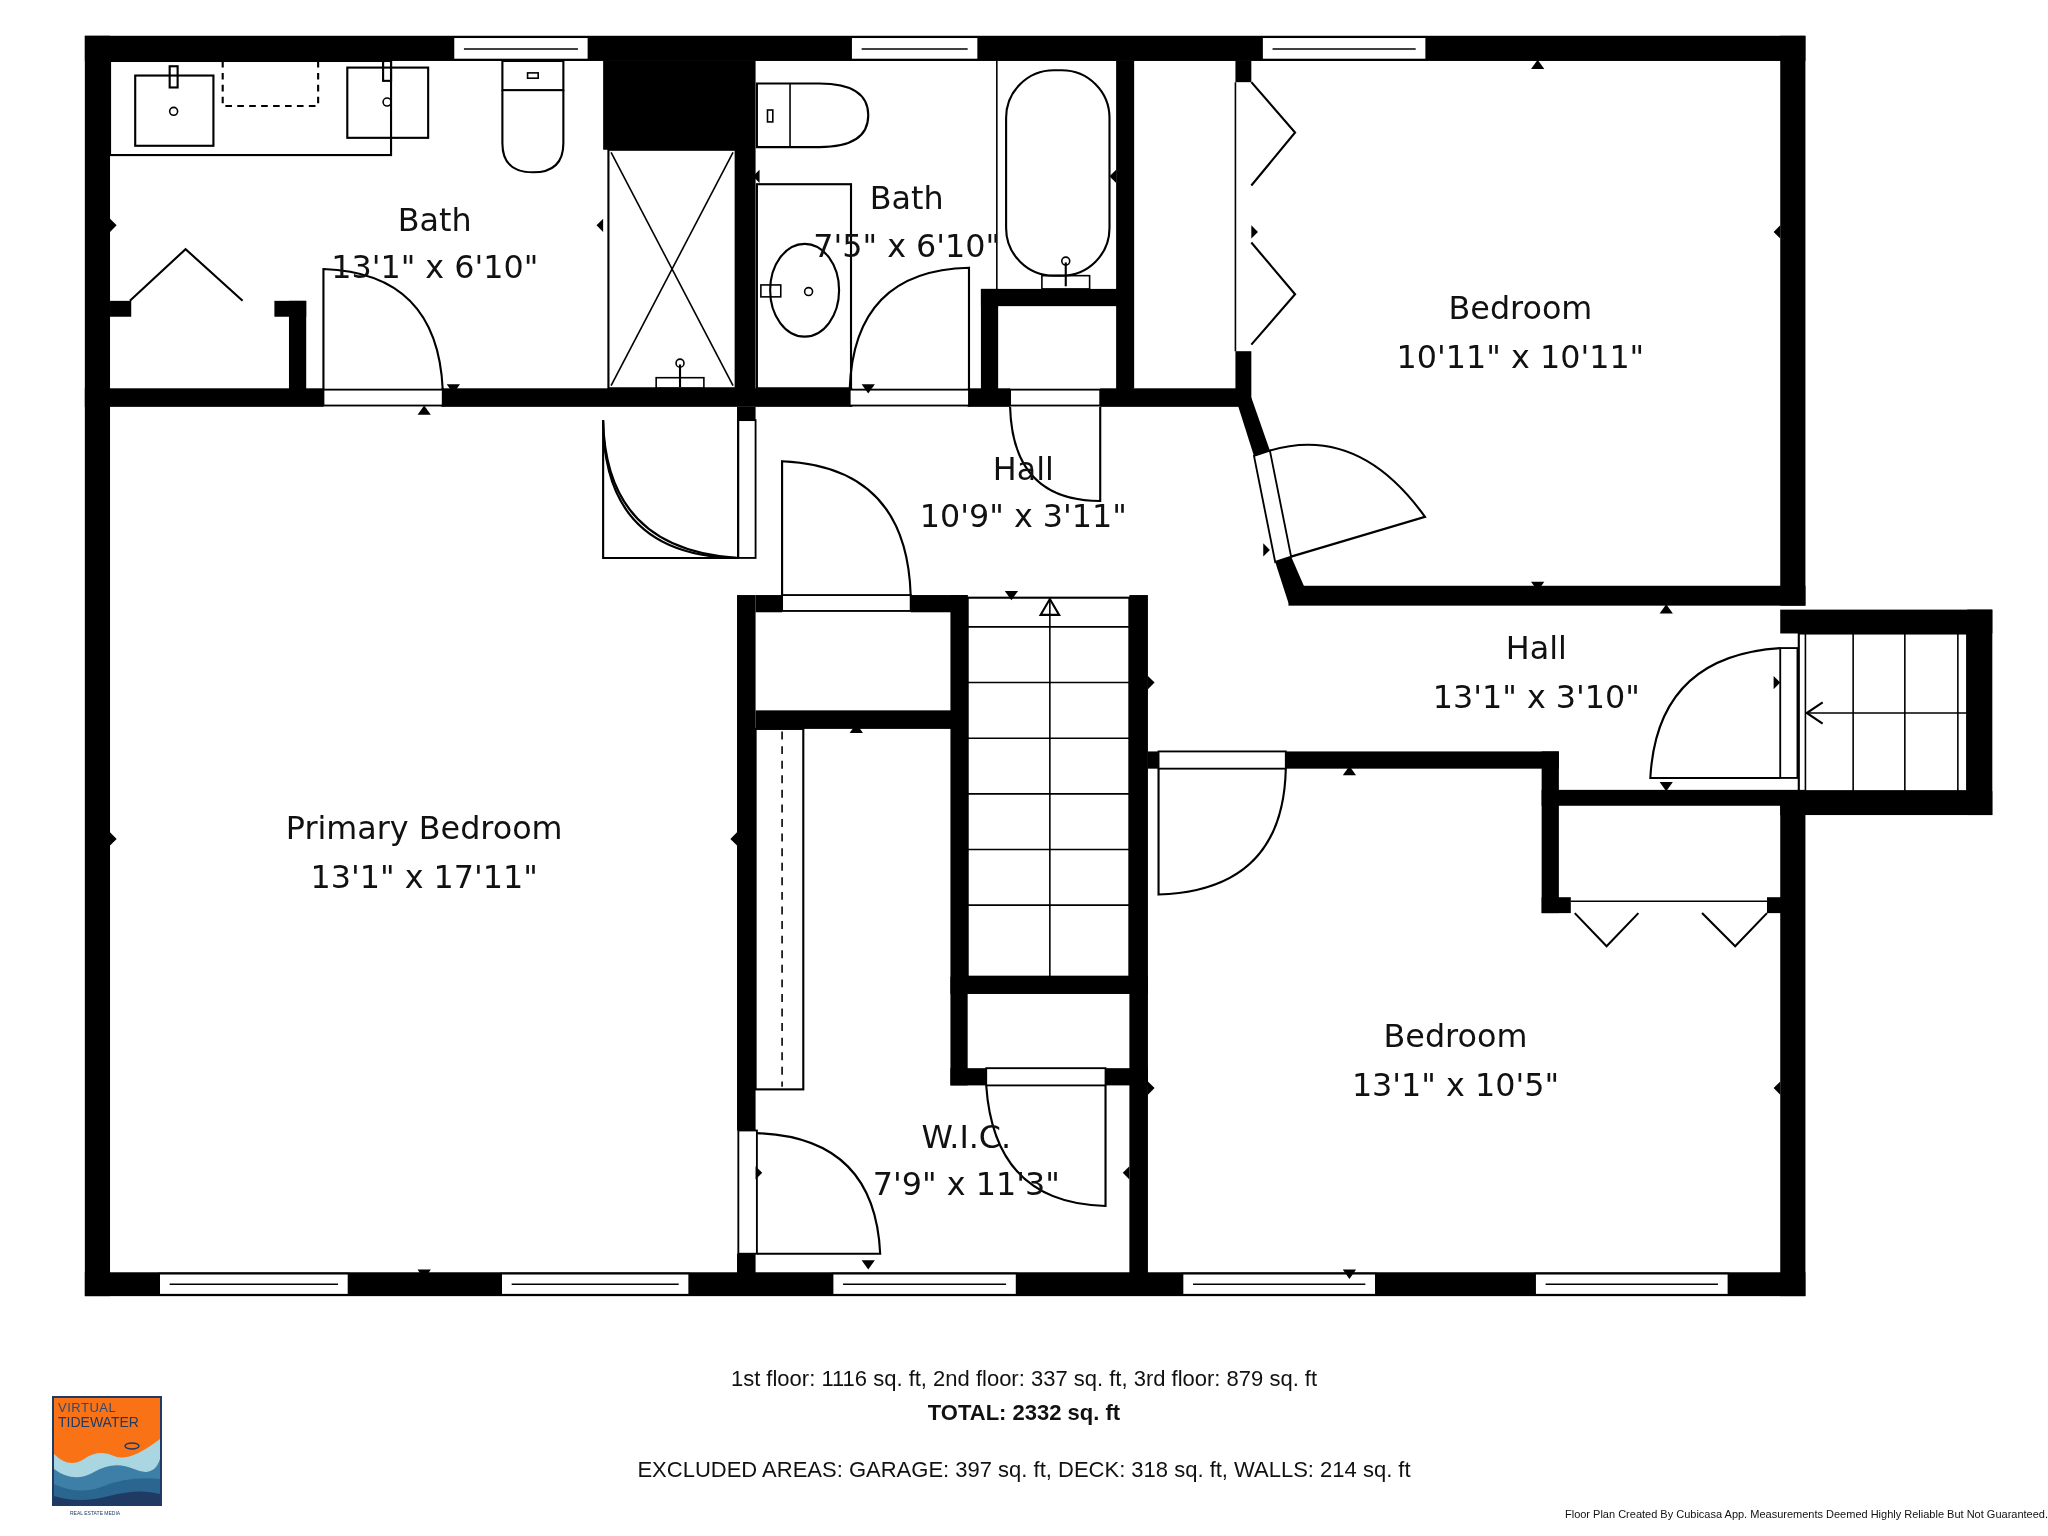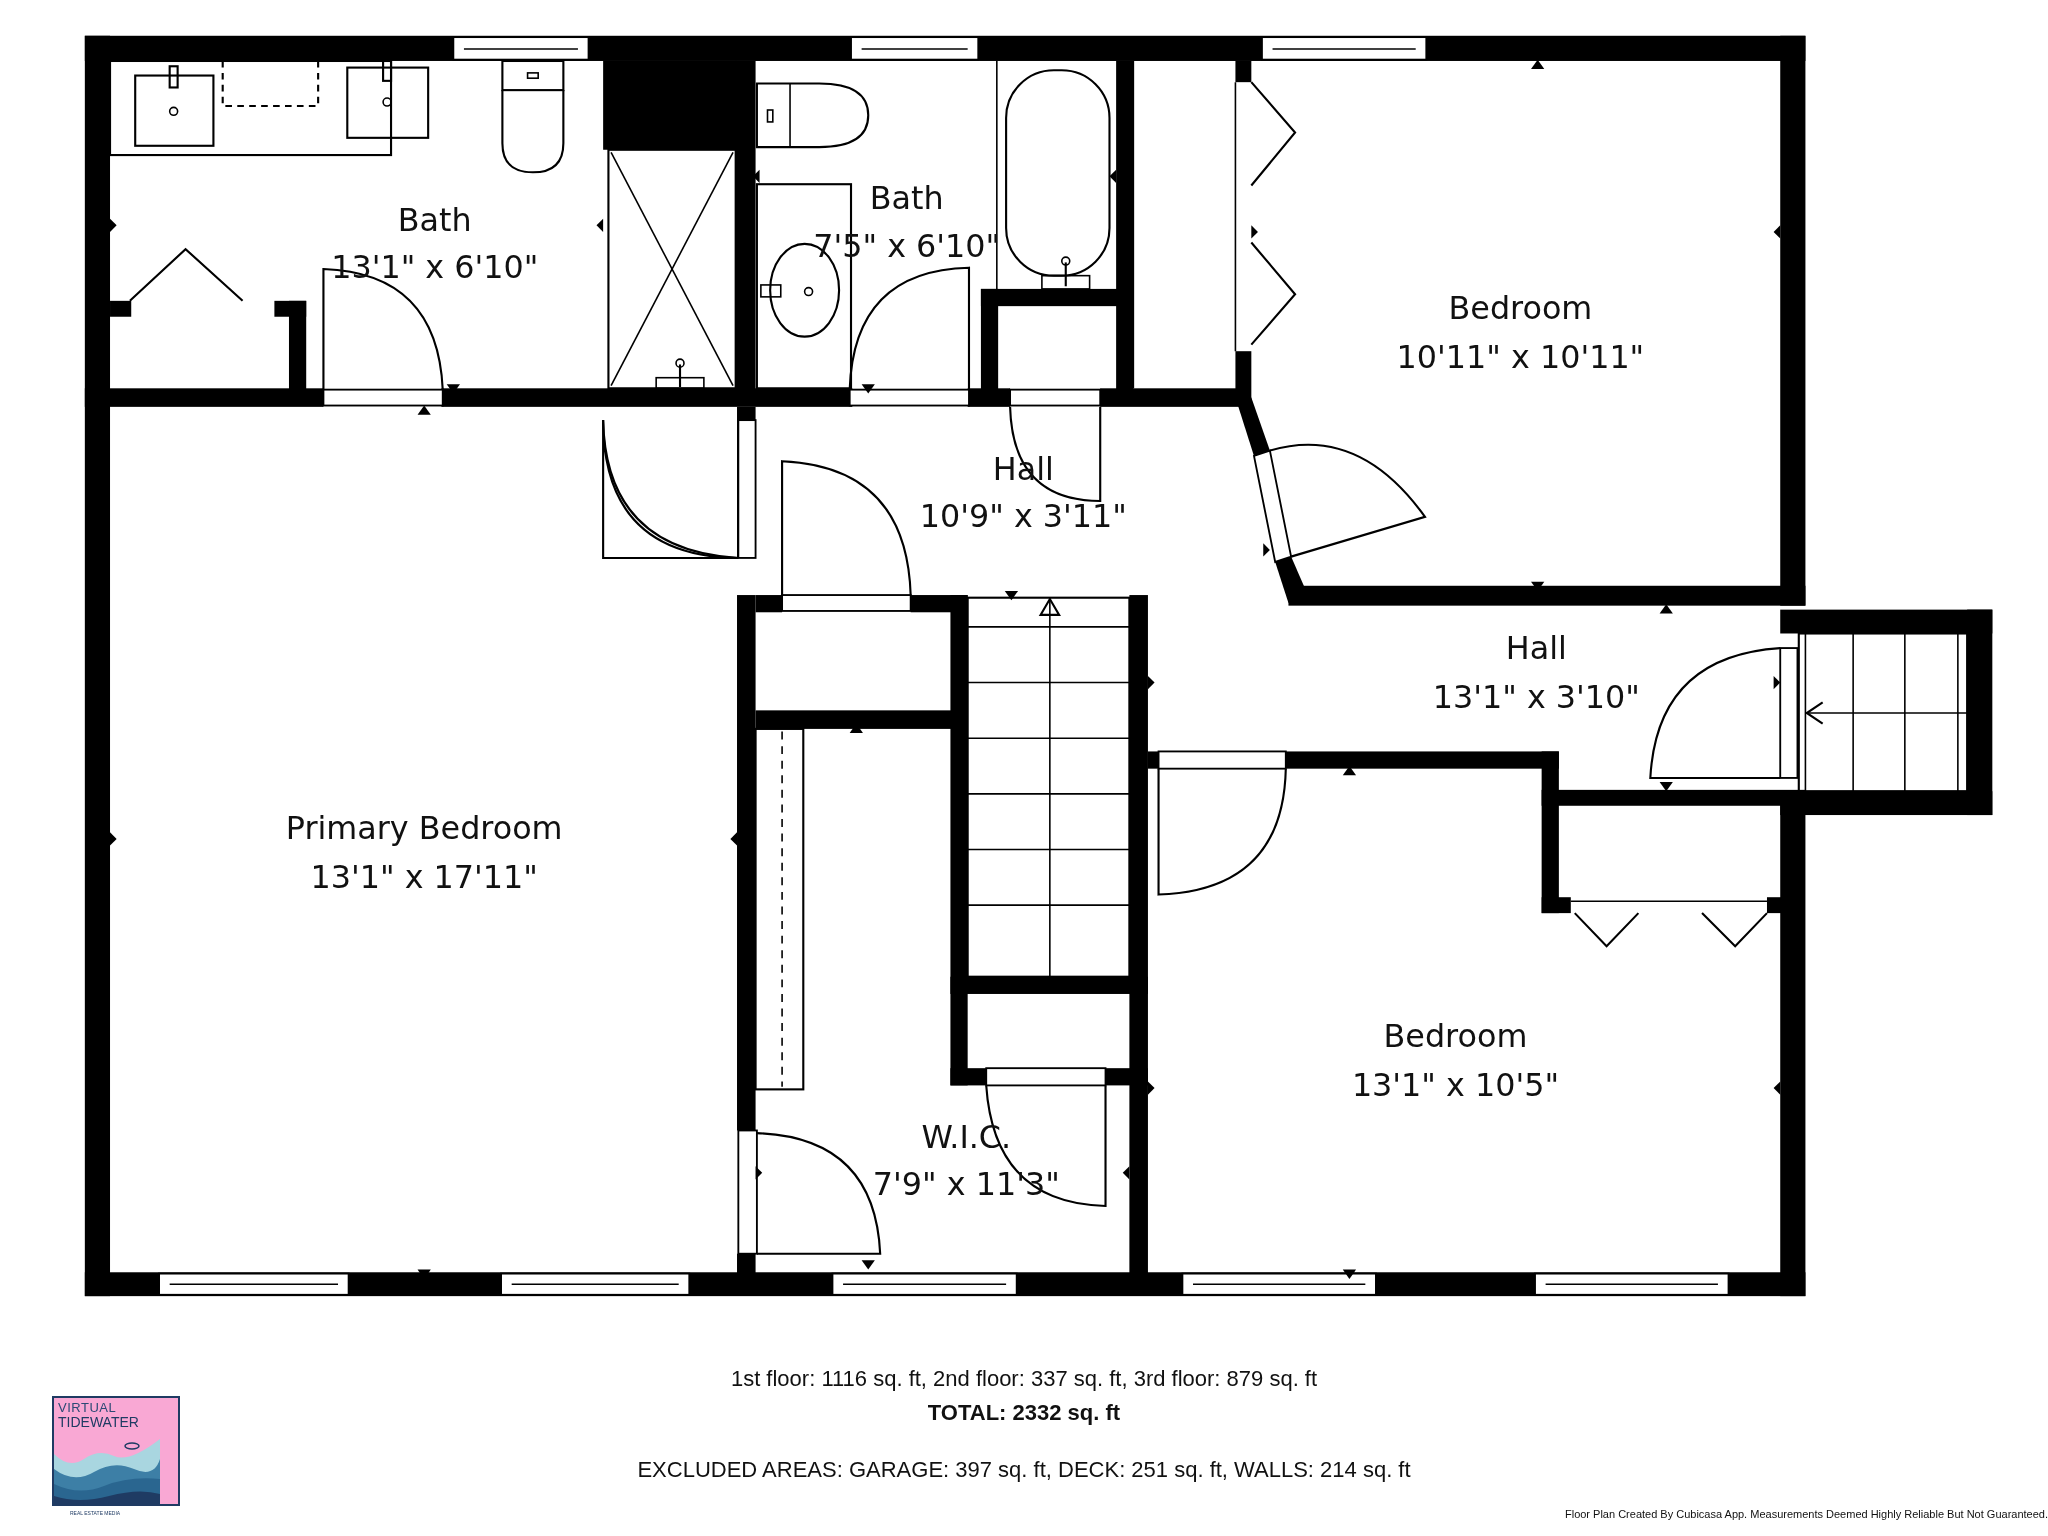--- a/index.html
+++ b/index.html
@@ -9,21 +9,21 @@
   .ln { fill:none; stroke:#000; stroke-width:1.6; }
   .thin { fill:none; stroke:#000; stroke-width:1.2; }
   .win { fill:#fff; stroke:#000; stroke-width:1.4; }
   .room-name, .room-dim { font-family:"DejaVu Sans", sans-serif; font-size:24px; fill:#111; text-anchor:middle; }
   .tri { fill:#000; }
   .footer { position:absolute; left:0; width:2048px; text-align:center; color:#111; font-family:"Liberation Sans", sans-serif; }
   .f-total { top:1400px; font-size:22px; font-weight:bold; }
   .f-floors { top:1366px; font-size:22px; }
   .f-excl { top:1457px; font-size:22px; }
   .f-note { top:1508px; font-size:11px;text-align:right; }
-  .logo { position:absolute; left:52px; top:1396px; width:128px; height:110px; border:2px solid #1f3b63; box-sizing:border-box; overflow:hidden; background:#f9a8d4; }
+  .logo { position:absolute; left:52px; top:1396px; width:110px; height:110px; border:2px solid #1f3b63; box-sizing:border-box; overflow:hidden; background:#f97316; }
   .logo-top { position:absolute; left:4px; top:2px; font-family:"Liberation Sans", sans-serif; font-size:13px; color:#2b4a75; letter-spacing:0.5px; }
   .logo-bold { position:absolute; left:4px; top:16px; font-family:"Liberation Sans", sans-serif; font-size:14px; font-weight:normal; color:#1f3b63; }
   .logo-sub { position:absolute; left:70px; top:1510px; font-family:"Liberation Sans", sans-serif; font-size:5px; color:#1f3b63; }
 </style>
 </head>
 <body>
 
 <svg id="plan" viewBox="0 0 1545 1159" preserveAspectRatio="none" xmlns="http://www.w3.org/2000/svg">
 
   <g>
@@ -290,14 +290,14 @@
     <path d="M0,35 Q20,50 40,38 T80,35 T106,25 L106,72 L0,72 Z" fill="#3d7fa6"></path>
     <path d="M0,50 Q25,62 50,52 T106,45 L106,72 L0,72 Z" fill="#2a6690"></path>
     <path d="M0,62 Q25,70 55,62 T106,60 L106,72 L0,72 Z" fill="#1f3b63"></path>
     <ellipse cx="78" cy="12" rx="7" ry="3" fill="none" stroke="#1f3b63" stroke-width="1.5"></ellipse>
   </svg>
 </div>
 <span class="logo-sub">REAL ESTATE MEDIA</span>
 
 <div class="footer f-total">TOTAL: 2332 sq. ft</div>
 <div class="footer f-floors">1st floor: 1116 sq. ft, 2nd floor: 337 sq. ft, 3rd floor: 879 sq. ft</div>
-<div class="footer f-excl">EXCLUDED AREAS: GARAGE: 397 sq. ft, DECK: 251 sq. ft, WALLS: 214 sq. ft</div>
+<div class="footer f-excl">EXCLUDED AREAS: GARAGE: 397 sq. ft, DECK: 318 sq. ft, WALLS: 214 sq. ft</div>
 <div class="footer f-note">Floor Plan Created By Cubicasa App. Measurements Deemed Highly Reliable But Not Guaranteed.</div>
 
 </body></html>

